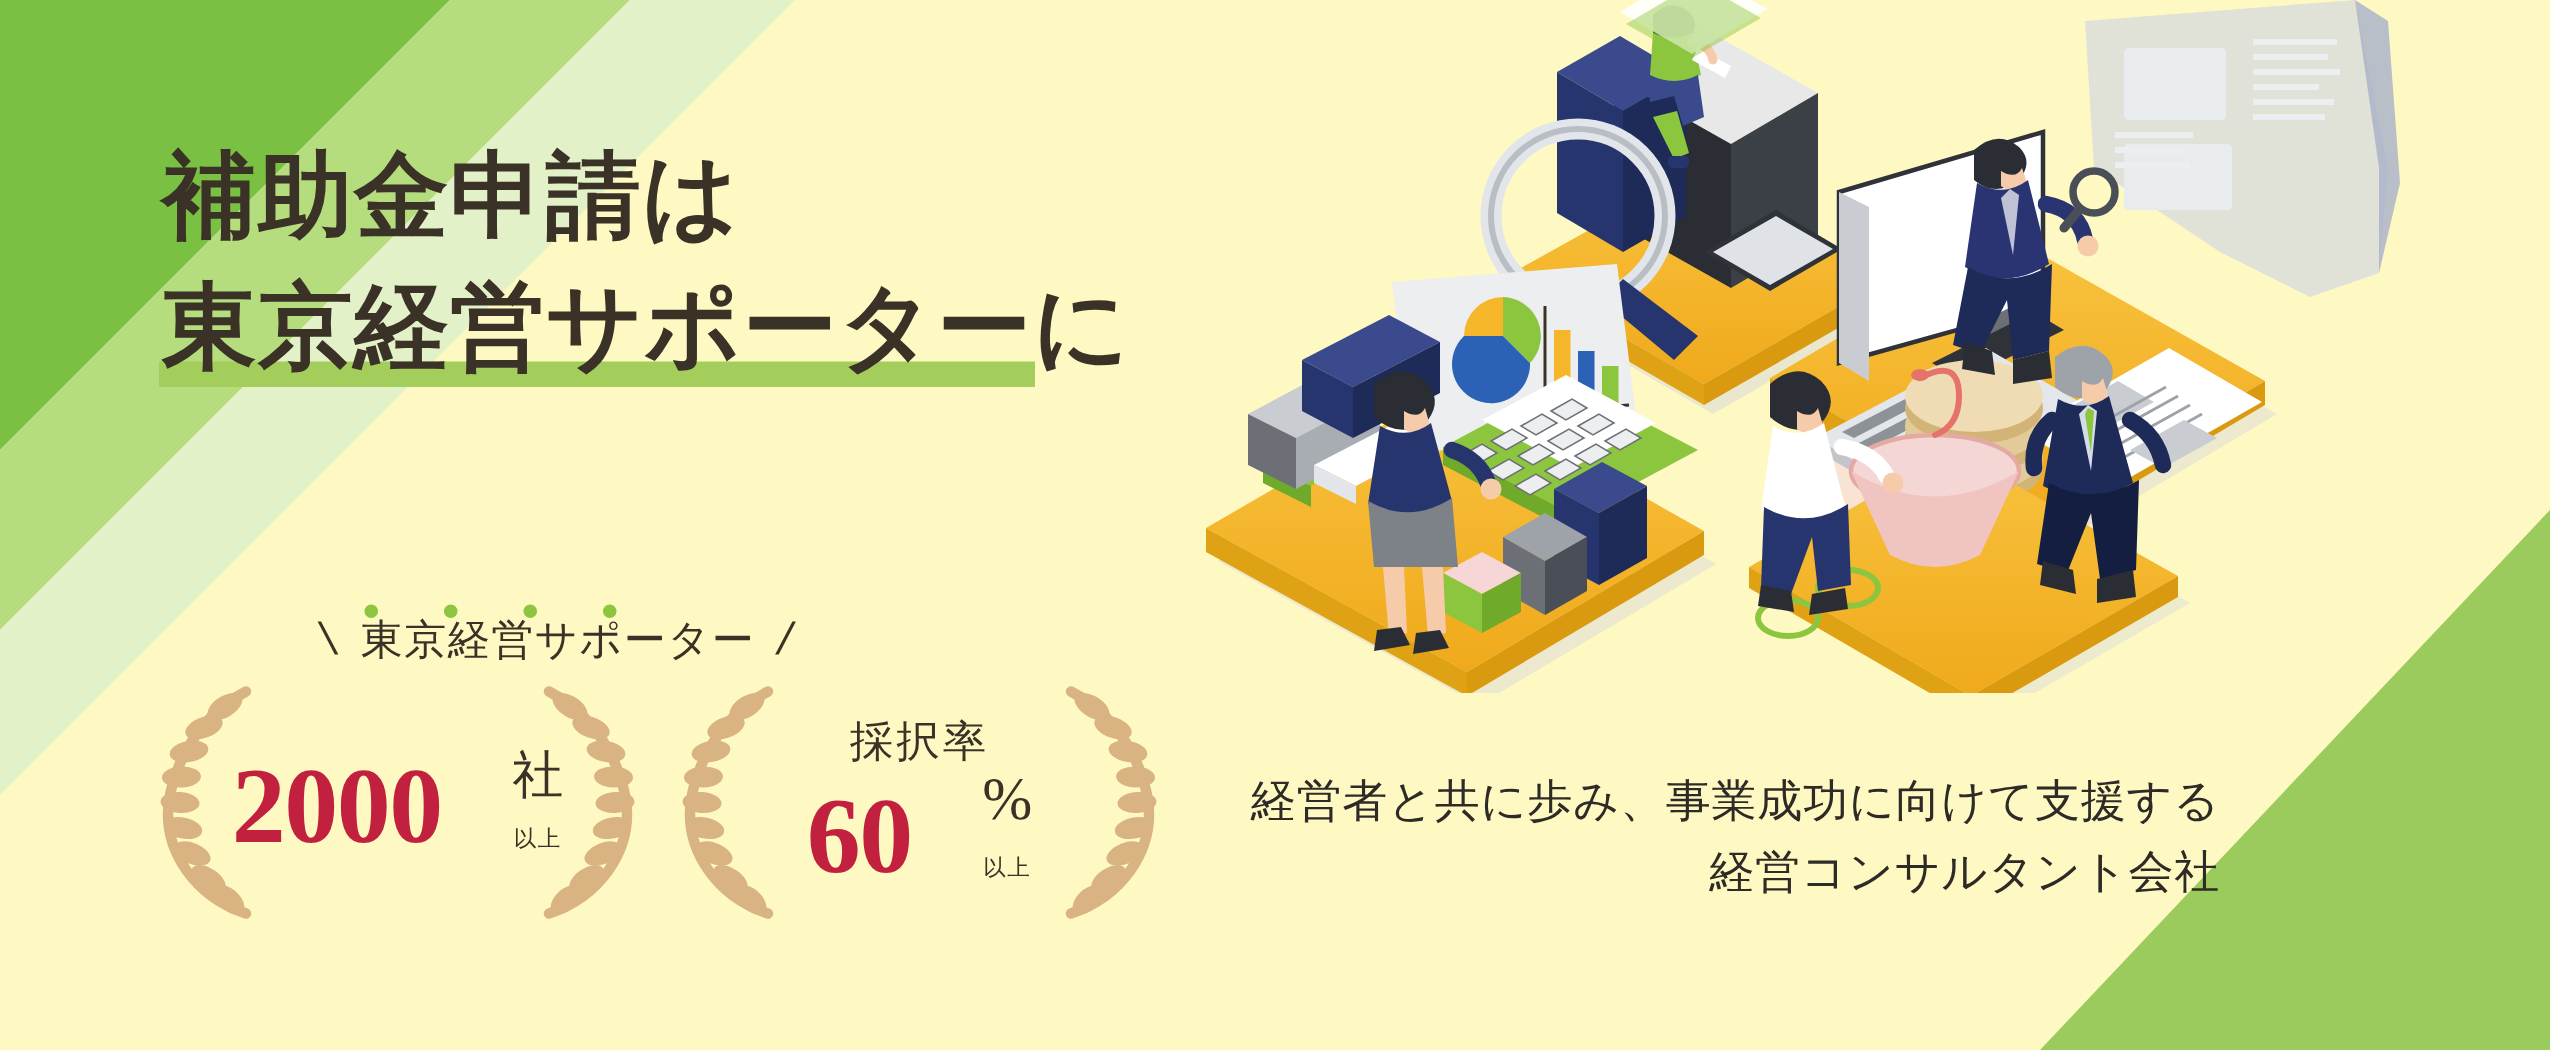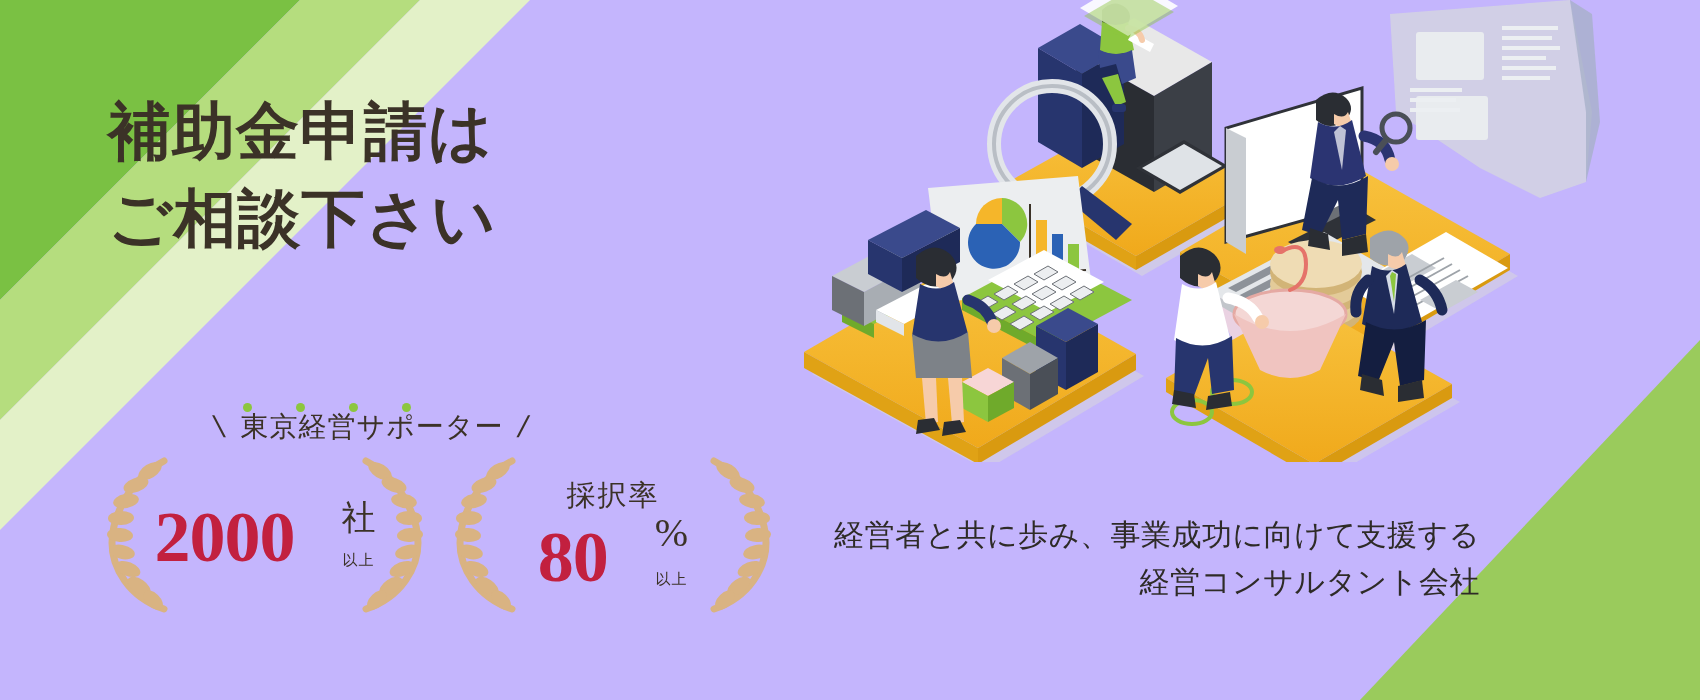--- a/index.html
+++ b/index.html
@@ -5,21 +5,21 @@
   * { margin:0; padding:0; box-sizing:border-box; }
   html,body { width:1700px; height:700px; }
   body{
     font-family:"Liberation Sans","DejaVu Sans",sans-serif;
     background:#fcf8e4;
     overflow:hidden;
   }
   .banner{
     position:relative;
     width:1700px; height:700px;
-    background:#c4b5fd;
+    background:#fef9c3;
     overflow:hidden;
   }
 
   
   .corner-tl{ position:absolute; top:0; left:0; width:560px; height:560px; pointer-events:none; }
   .corner-br{ position:absolute; bottom:0; right:0; width:420px; height:420px; pointer-events:none; }
 
   
   .left-col{
     position:absolute; left:0; top:0; width:830px; height:700px;
@@ -153,21 +153,21 @@
   </svg>
 
   <svg class="corner-br" viewBox="0 0 420 420">
     <polygon points="420,60 420,420 80,420" fill="#9acb5c"></polygon>
   </svg>
 
   <div class="left-col">
 
     <div class="headline">
       <span class="ln">補助金申請は</span>
-      <span class="ln">ご相談下さい</span>
+      <span class="ln"><span class="hl-mark">東京経営サポーター</span><span>に</span></span>
     </div>
 
     <div class="dots">
       <span class="dot"></span>
       <span class="dot"></span>
       <span class="dot"></span>
       <span class="dot"></span>
     </div>
 
     <div class="sub-caption">
@@ -231,21 +231,21 @@
             <ellipse cx="14" cy="80" rx="13" ry="7" transform="rotate(4 14 80)"></ellipse>
             <ellipse cx="16" cy="97" rx="13" ry="7" transform="rotate(12 16 97)"></ellipse>
             <ellipse cx="22" cy="114" rx="13" ry="7" transform="rotate(22 22 114)"></ellipse>
             <ellipse cx="33" cy="131" rx="13" ry="7" transform="rotate(34 33 131)"></ellipse>
             <ellipse cx="47" cy="145" rx="12" ry="7" transform="rotate(44 47 145)"></ellipse>
           </g>
         </svg>
         <div class="badge-inner">
           <div class="badge-label">採択率</div>
           <div class="badge-value">
-            <span class="badge-num">80</span>
+            <span class="badge-num">60</span>
             <span class="badge-unitwrap">
               <span class="badge-unit pct">%</span>
               <span class="badge-sup">以上</span>
             </span>
           </div>
         </div>
         <svg class="laurel right" viewBox="0 0 64 160">
           <g transform="translate(64,0) scale(-1,1)">
             <path d="M58 6 C20 26 6 66 6 88 C6 112 22 142 58 154" stroke="#d9b382" stroke-width="7" fill="none" stroke-linecap="round"></path>
             <g fill="#d9b382">

